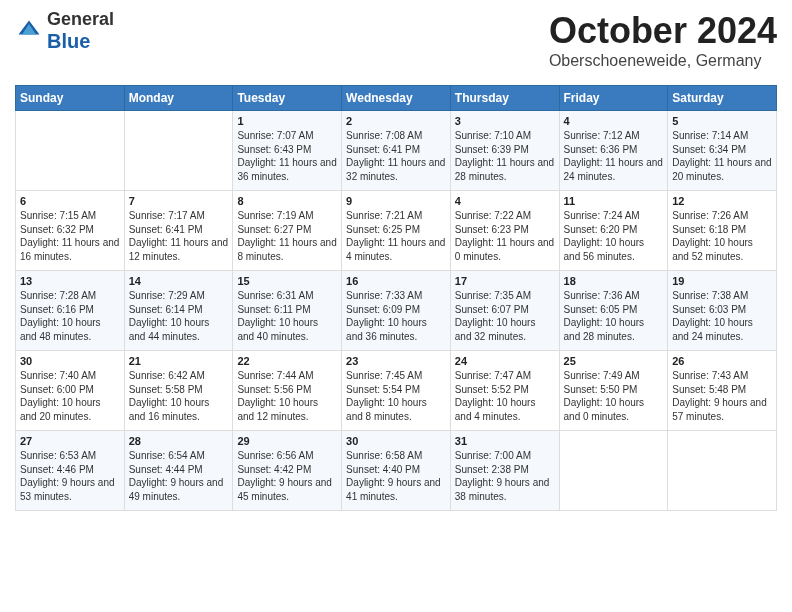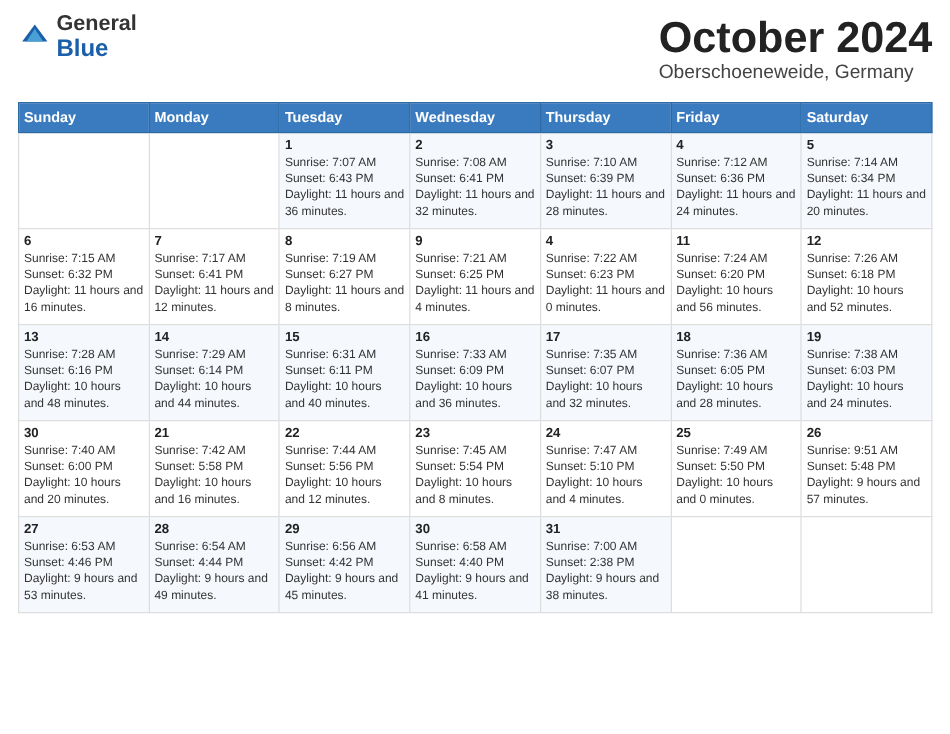--- a/index.html
+++ b/index.html
@@ -257,51 +257,51 @@
       </tr>
       <tr>
         <td>
           <span class="day-num">30</span>
           <div class="cell-info">Sunrise: 7:40 AM
 Sunset: 6:00 PM
 Daylight: 10 hours and 20 minutes.</div>
         </td>
         <td>
           <span class="day-num">21</span>
-          <div class="cell-info">Sunrise: 7:42 AM
+          <div class="cell-info">Sunrise: 6:42 AM
 Sunset: 5:58 PM
 Daylight: 10 hours and 16 minutes.</div>
         </td>
         <td>
           <span class="day-num">22</span>
           <div class="cell-info">Sunrise: 7:44 AM
 Sunset: 5:56 PM
 Daylight: 10 hours and 12 minutes.</div>
         </td>
         <td>
           <span class="day-num">23</span>
           <div class="cell-info">Sunrise: 7:45 AM
 Sunset: 5:54 PM
 Daylight: 10 hours and 8 minutes.</div>
         </td>
         <td>
           <span class="day-num">24</span>
           <div class="cell-info">Sunrise: 7:47 AM
-Sunset: 5:10 PM
+Sunset: 5:52 PM
 Daylight: 10 hours and 4 minutes.</div>
         </td>
         <td>
           <span class="day-num">25</span>
           <div class="cell-info">Sunrise: 7:49 AM
 Sunset: 5:50 PM
 Daylight: 10 hours and 0 minutes.</div>
         </td>
         <td>
           <span class="day-num">26</span>
-          <div class="cell-info">Sunrise: 9:51 AM
+          <div class="cell-info">Sunrise: 7:43 AM
 Sunset: 5:48 PM
 Daylight: 9 hours and 57 minutes.</div>
         </td>
       </tr>
       <tr>
         <td>
           <span class="day-num">27</span>
           <div class="cell-info">Sunrise: 6:53 AM
 Sunset: 4:46 PM
 Daylight: 9 hours and 53 minutes.</div>

